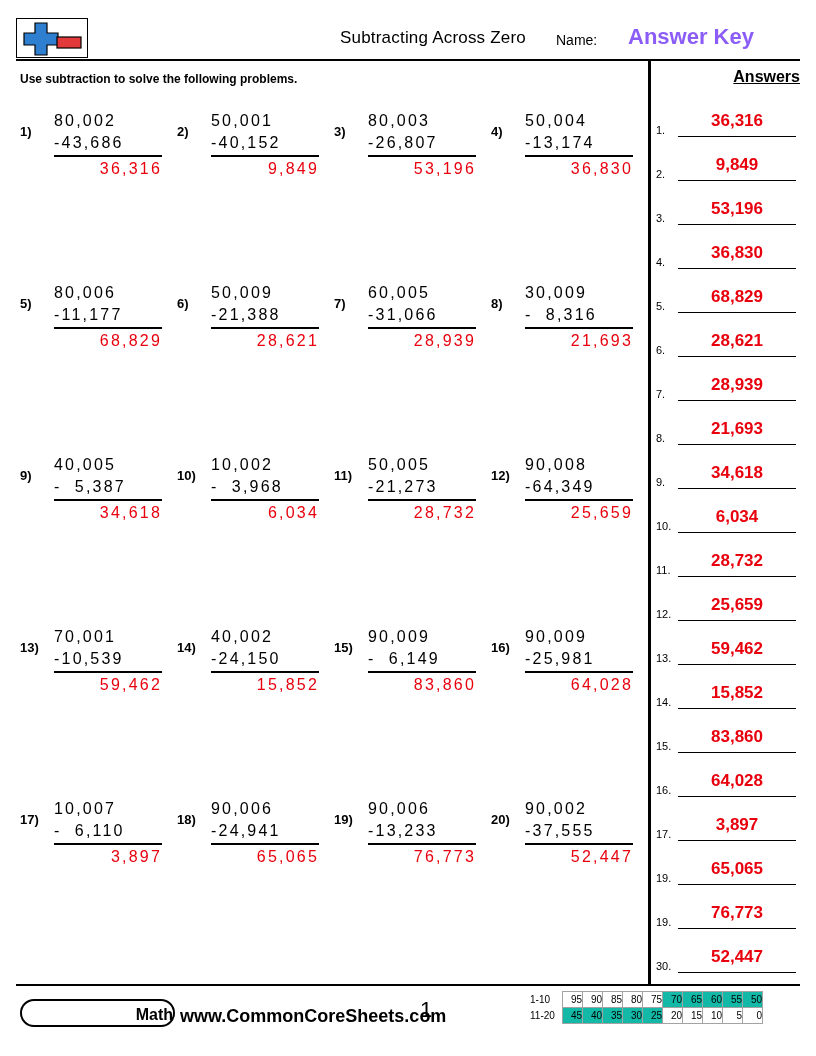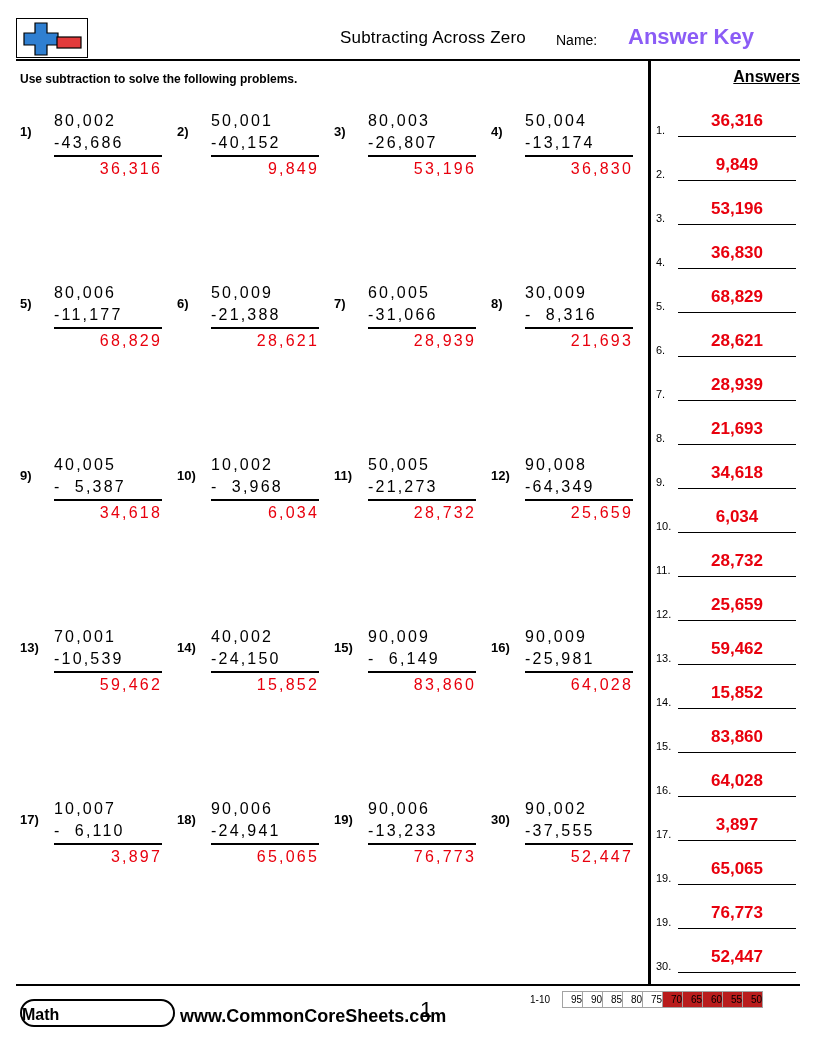--- a/index.html
+++ b/index.html
@@ -94,38 +94,38 @@
     font-size:17px; font-weight:bold; color:#e8000d;
   }
 
   
   .footer-rule {
     position:absolute; left:16px; top:984px; width:784px; height:2px; background:#000;
   }
   .math-pill {
     position:absolute; left:20px; top:999px; width:155px; height:28px;
     border:2px solid #000; border-radius:14px;
-    text-align:left; line-height:28px; font-weight:bold; font-size:16px;
+    text-align:right; line-height:28px; font-weight:bold; font-size:16px;
     box-sizing:border-box;
   }
   .site {
     position:absolute; left:180px; top:1006px; font-size:18px; font-weight:bold;
   }
   .pageno {
     position:absolute; left:420px; top:997px; font-size:22px;
   }
   .scale {
     position:absolute; left:530px; top:991px;
   }
   table.scaletbl { border-collapse:collapse; font-size:10px; }
   table.scaletbl td {
     border:1px solid #a3a3a3; width:19px; height:15px; text-align:right; padding:0;
   }
   table.scaletbl td.lbl { width:30px; border:none; text-align:left; font-size:10px; padding-right:2px;}
-  td.hl { background:#b91c1c; }
+  td.hl { background:#14b8a6; }
 </style>
 </head>
 <body>
 
 <div class="page">
 
   <div class="header">
     <div class="logo">
       <svg width="70" height="38" viewBox="0 0 70 38">
         <path d="M18 4 h12 v10 h11 v12 h-11 v10 h-12 v-10 h-11 v-12 h11 z" fill="#2f7fd1" stroke="#000" stroke-width="1.2"></path>
@@ -322,21 +322,21 @@
       <div class="prob" style="left:314px">
         <div class="num">19)</div>
         <div class="stack">
           <div class="line1">90,006</div>
           <div class="line2">-13,233</div>
           <div class="bar"></div>
           <div class="ans">76,773</div>
         </div>
       </div>
       <div class="prob" style="left:471px">
-        <div class="num">30)</div>
+        <div class="num">20)</div>
         <div class="stack">
           <div class="line1">90,002</div>
           <div class="line2">-37,555</div>
           <div class="bar"></div>
           <div class="ans">52,447</div>
         </div>
       </div>
     </div>
 
   </div>
@@ -439,17 +439,30 @@
         <td>90</td>
         <td>85</td>
         <td>80</td>
         <td>75</td>
         <td class="hl">70</td>
         <td class="hl">65</td>
         <td class="hl">60</td>
         <td class="hl">55</td>
         <td class="hl">50</td>
       </tr>
+      <tr>
+        <td class="lbl">11-20</td>
+        <td class="hl">45</td>
+        <td class="hl">40</td>
+        <td class="hl">35</td>
+        <td class="hl">30</td>
+        <td class="hl">25</td>
+        <td>20</td>
+        <td>15</td>
+        <td>10</td>
+        <td>5</td>
+        <td>0</td>
+      </tr>
     </tbody>
       </table>
   </div>
 
 </div>
 
 </body></html>

